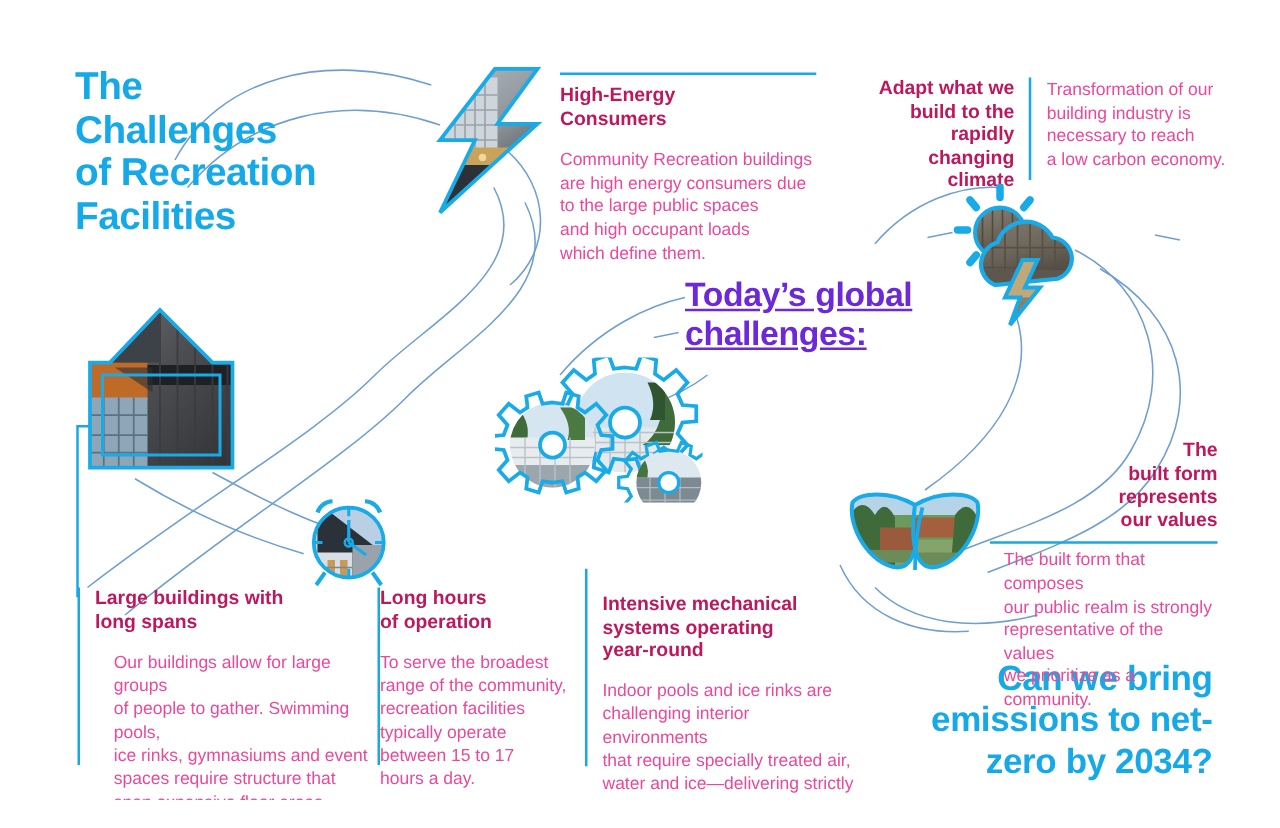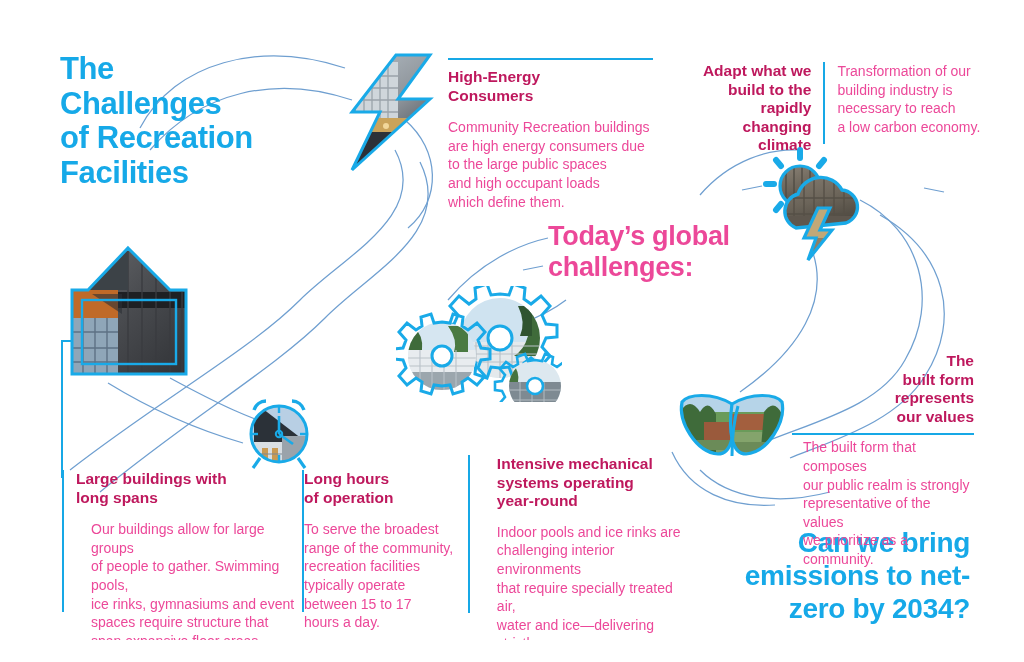--- a/index.html
+++ b/index.html
@@ -21,26 +21,27 @@
   
   .brand-title{
     color:#16a9e8;
     font-weight:bold;
     font-size:31px;
     line-height:1.12;
     letter-spacing:-0.4px;
     white-space:pre-line;
   }
   .section-title{
-    color:#ec4899;
+    color:#6d28d9;
     font-weight:bold;
     font-size:27px;
     line-height:1.14;
     letter-spacing:-0.3px;
     white-space:pre-line;
+    text-decoration:underline;
   }
   .cta-title{
     color:#16a9e8;
     font-weight:bold;
     font-size:28px;
     line-height:1.17;
     letter-spacing:-0.3px;
     text-align:right;
     white-space:pre-line;
   }
@@ -174,21 +175,21 @@
 range of the community,
 recreation facilities
 typically operate
 between 15 to 17
 hours a day.</div>
     </div>
   </div>
 
   <div class="abs split" style="left:468px;top:455px;width:215px;height:158px;">
     <div style="width:2px;background:#17a8e6;"></div>
-    <div style="padding-left:27px;width:201px;">
+    <div style="padding-left:12px;width:201px;margin-top:20px;">
       <div class="card-head">Intensive mechanical
 systems operating
 year-round</div>
       <div class="card-body" style="padding-top:12px;">Indoor pools and ice rinks are
 challenging interior environments
 that require specially treated air,
 water and ice—delivering strictly
 regulated conditions regardless
 of temperatures outside.</div>
     </div>

